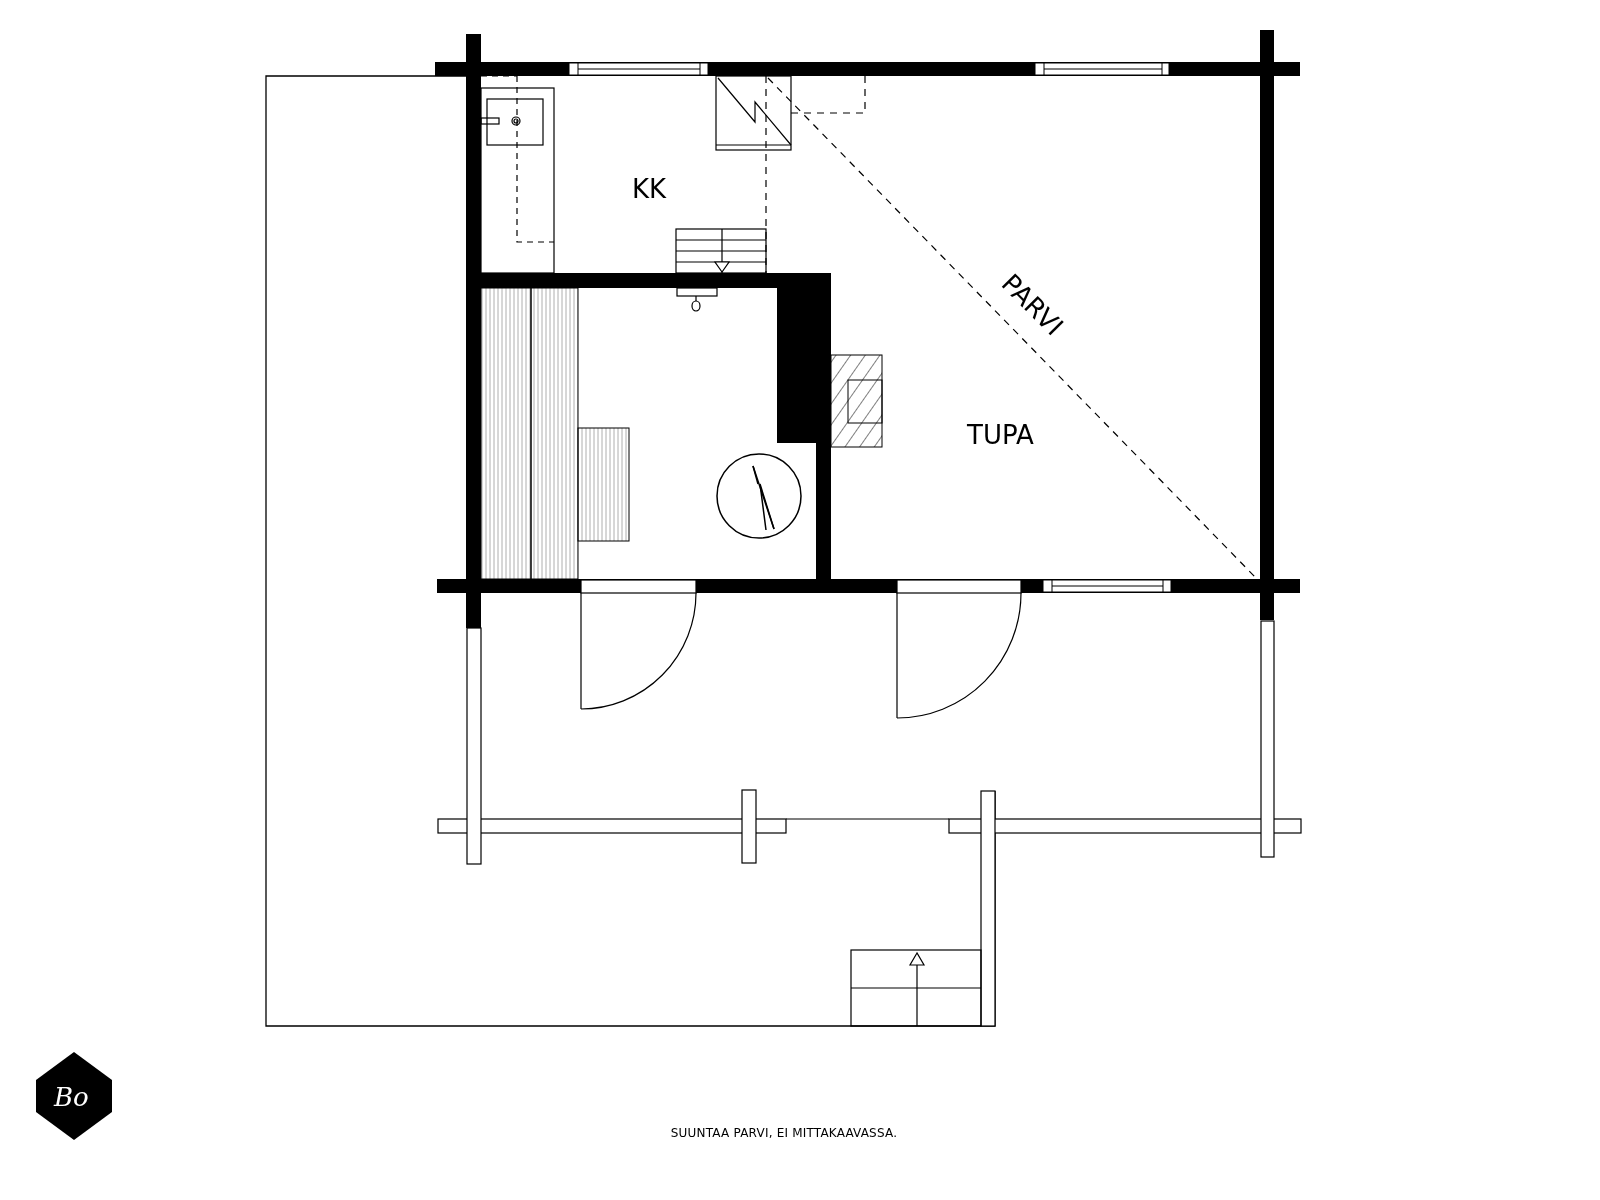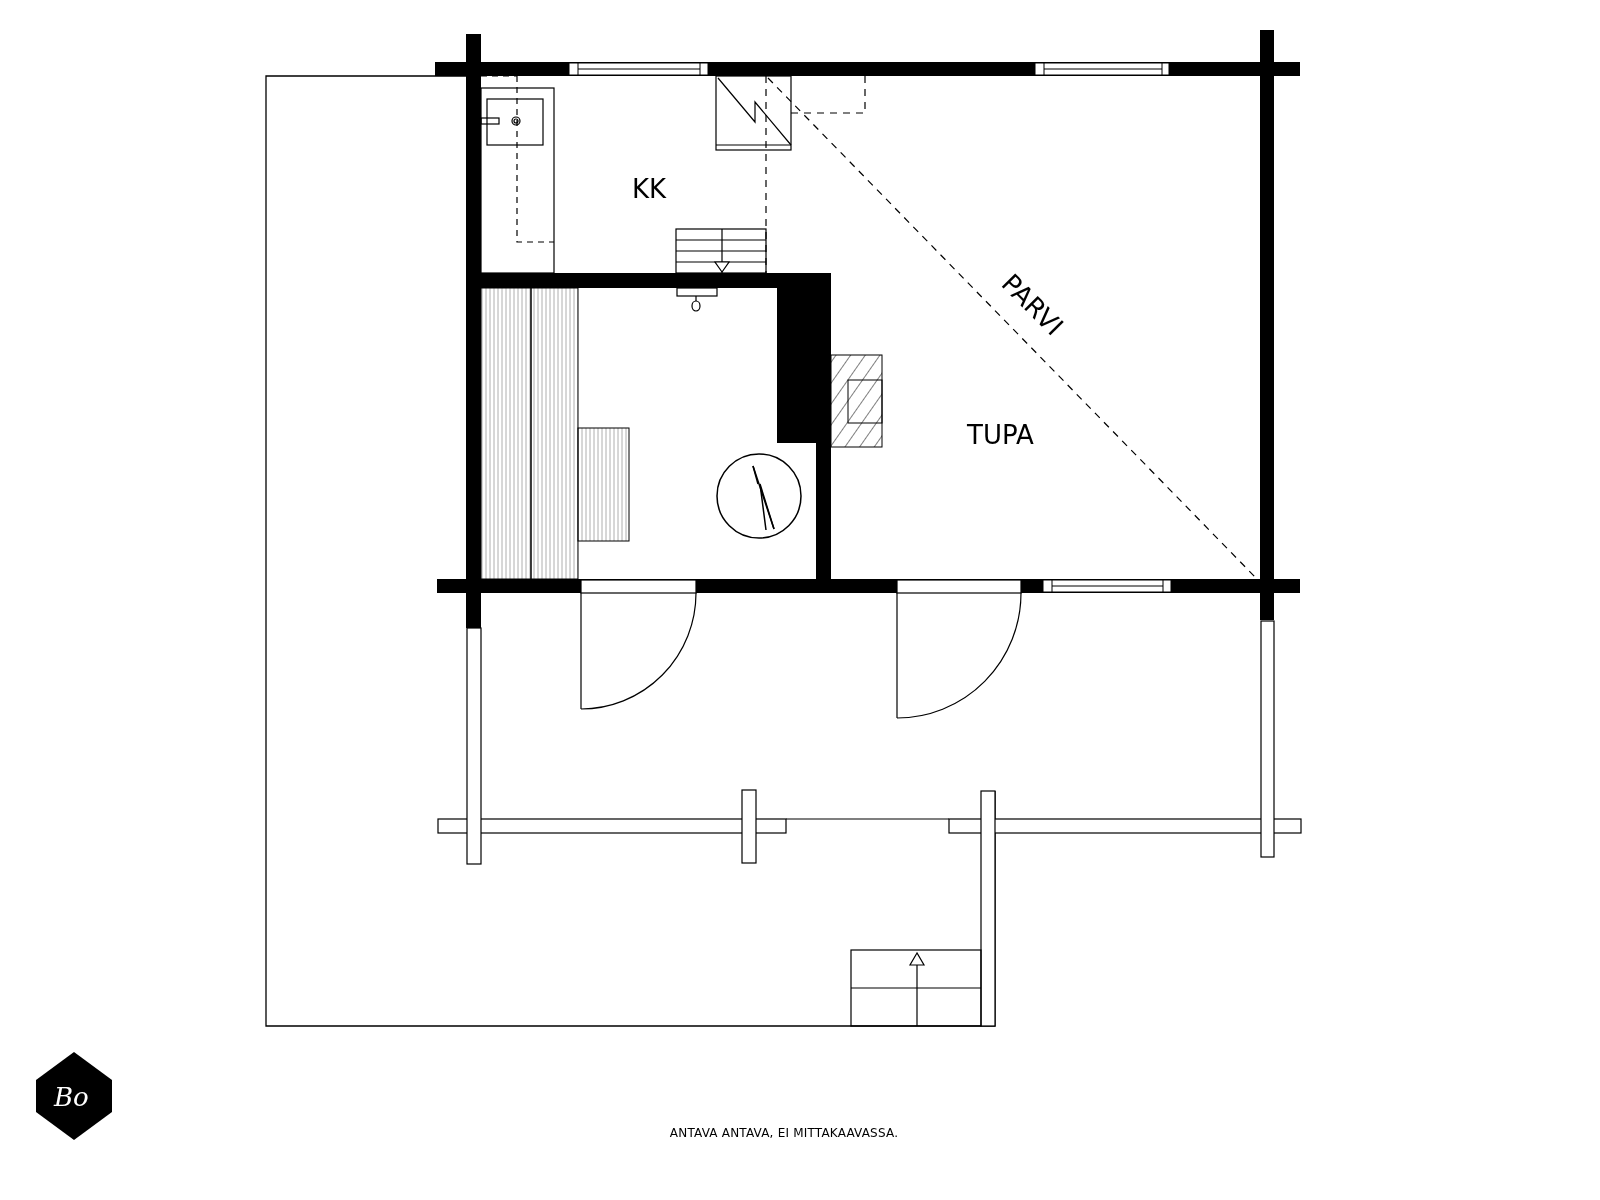--- a/index.html
+++ b/index.html
@@ -149,13 +149,13 @@
   <text class="room-label" x="632" y="198">KK</text>
   <text class="room-label" x="967" y="444">TUPA</text>
   <text class="room-label" x="0" y="0" transform="translate(1000,285) rotate(45)">PARVI</text>
 </svg>
 
 <svg class="logo" viewBox="0 0 80 92" xmlns="http://www.w3.org/2000/svg">
   <polygon points="40,2 78,30 78,62 40,90 2,62 2,30" fill="#000"></polygon>
   <text x="20" y="56" fill="#fff" font-family="DejaVu Serif, serif" font-style="italic" font-size="26">Bo</text>
 </svg>
 
-<div class="note">ANTAVA ANTAVA, EI MITTAKAAVASSA.</div>
+<div class="note">SUUNTAA PARVI, EI MITTAKAAVASSA.</div>
 
 </body></html>

